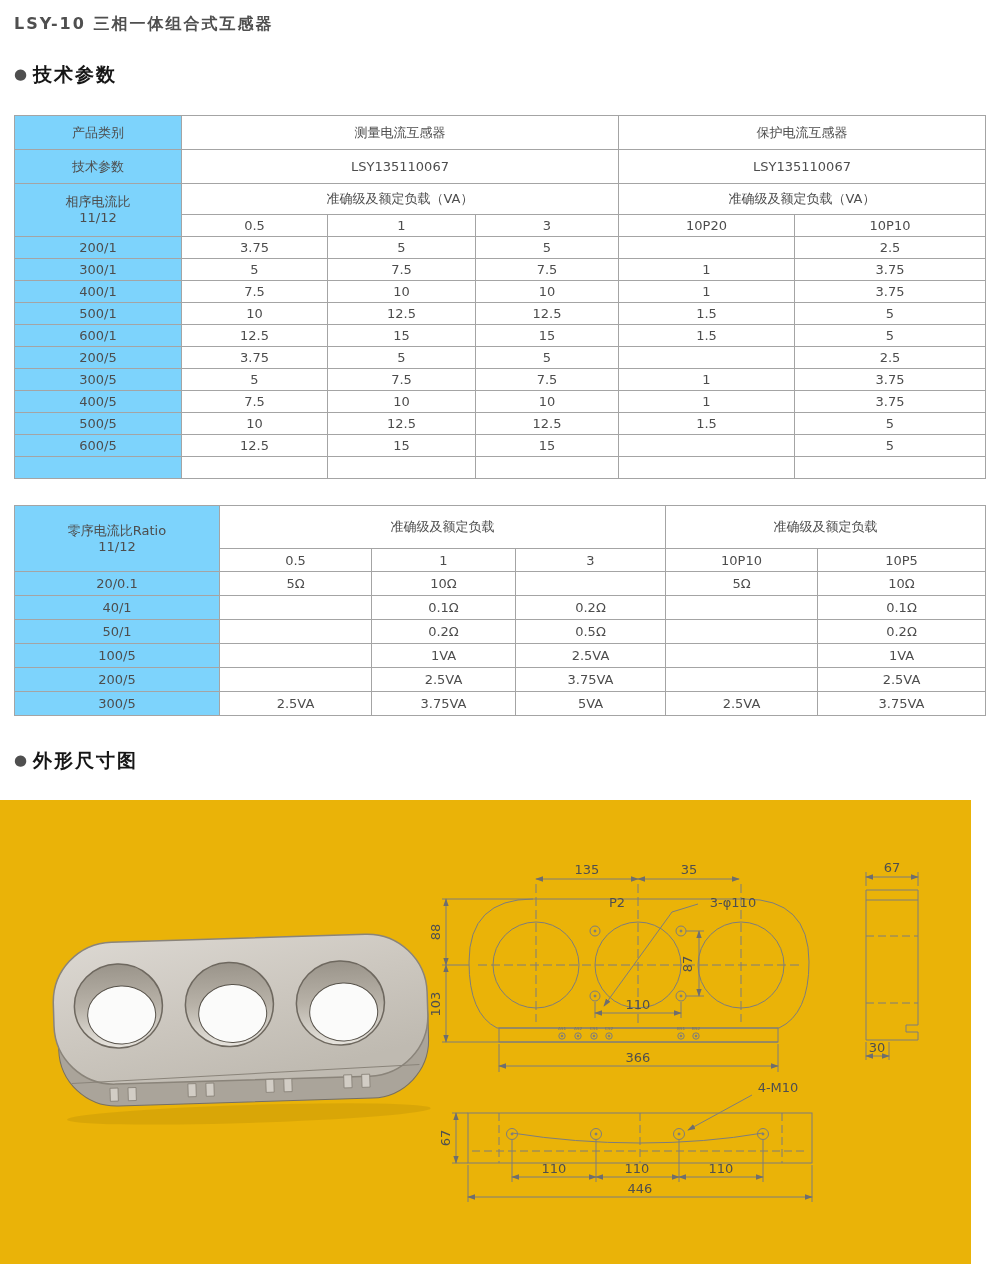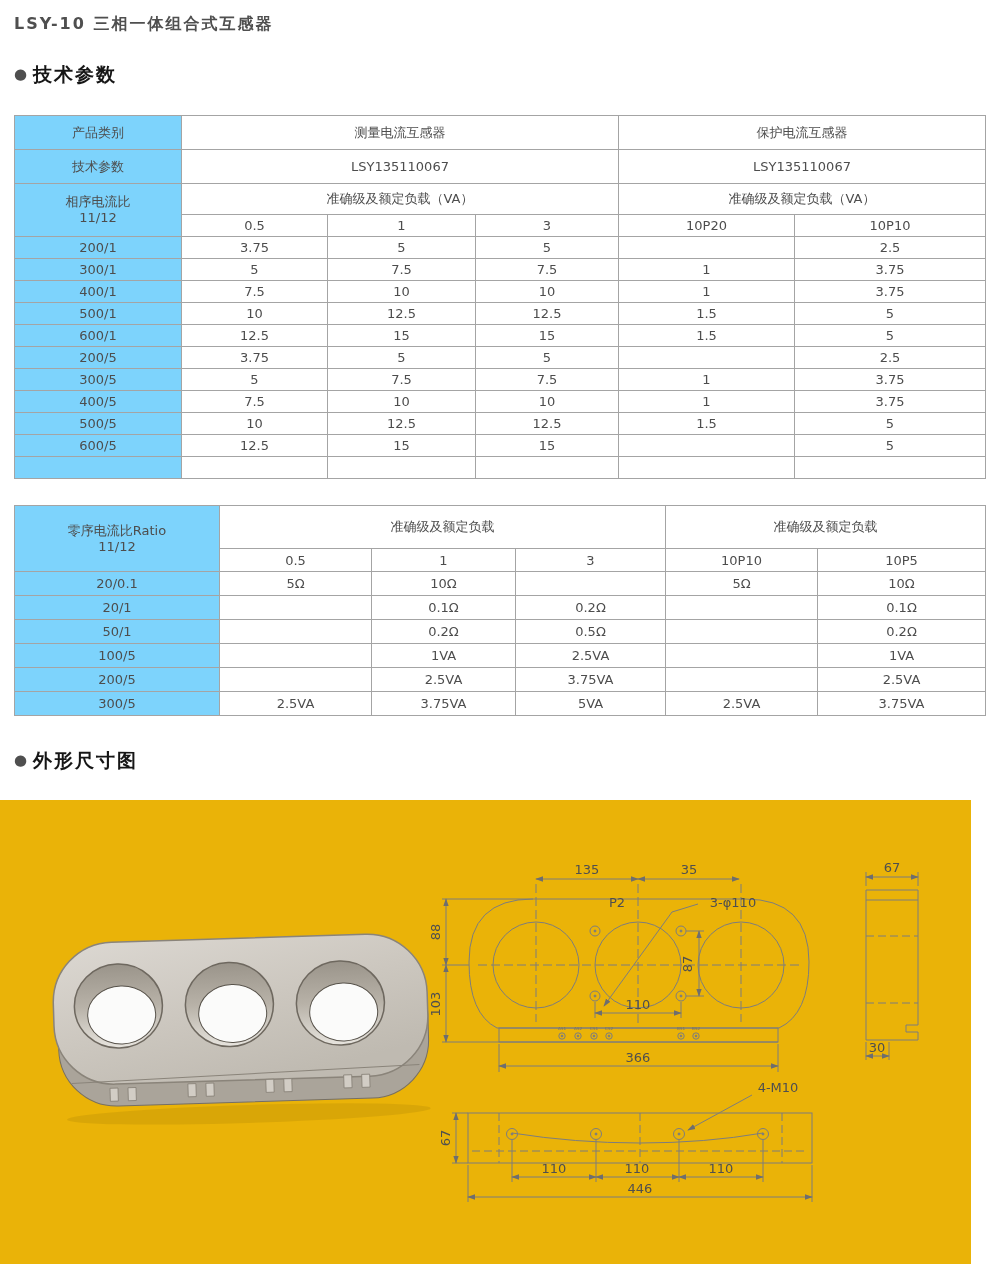--- a/index.html
+++ b/index.html
@@ -183,21 +183,21 @@
   <tbody>
       <tr style="height: 24px;">
         <td class="rowhead">20/0.1</td>
         <td>5Ω</td>
         <td>10Ω</td>
         <td></td>
         <td>5Ω</td>
         <td>10Ω</td>
       </tr>
       <tr style="height: 24px;">
-        <td class="rowhead">20/1</td>
+        <td class="rowhead">40/1</td>
         <td></td>
         <td>0.1Ω</td>
         <td>0.2Ω</td>
         <td></td>
         <td>0.1Ω</td>
       </tr>
       <tr style="height: 24px; padding-left: 21px;">
         <td class="rowhead">50/1</td>
         <td></td>
         <td>0.2Ω</td>

